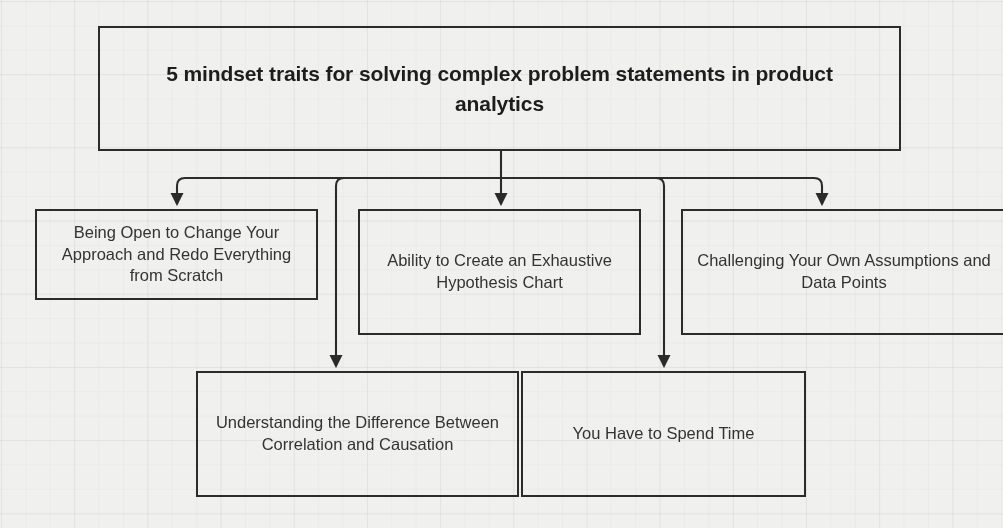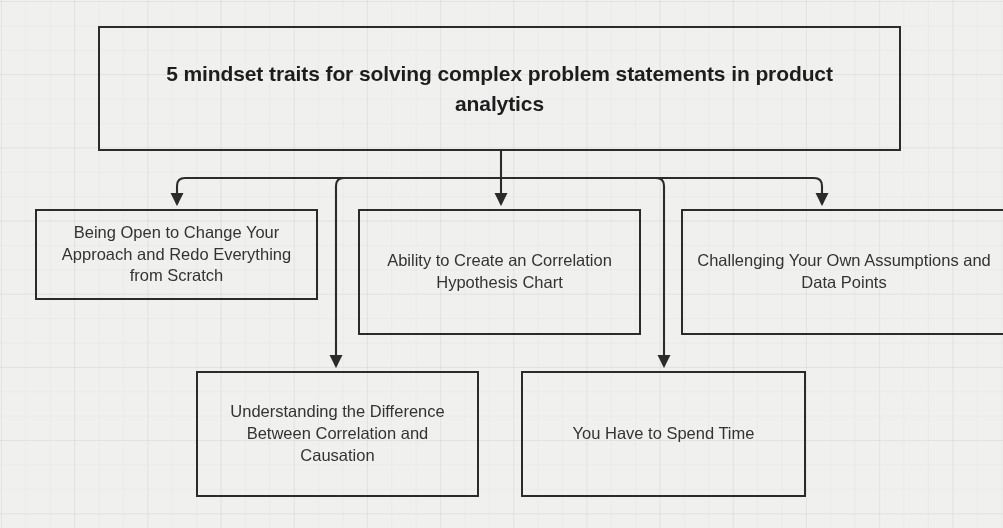--- a/index.html
+++ b/index.html
@@ -91,21 +91,21 @@
   }
   #node-assumptions {
     left: 681px;
     top: 209px;
     width: 326px;
     height: 126px;
   }
   #node-correlation {
     left: 196px;
     top: 371px;
-    width: 283px;
+    width: 323px;
     height: 126px;
   }
   #node-time {
     left: 521px;
     top: 371px;
     width: 285px;
     height: 126px;
   }
 
   .leaf .node-text {
@@ -144,21 +144,21 @@
 
   <div class="node" id="node-root">
     <span class="node-text">5 mindset traits for solving complex problem statements in product analytics</span>
   </div>
 
   <div class="node leaf" id="node-change">
     <span class="node-text">Being Open to Change Your Approach and Redo Everything from Scratch</span>
   </div>
 
   <div class="node leaf" id="node-hypothesis">
-    <span class="node-text">Ability to Create an Correlation Hypothesis Chart</span>
+    <span class="node-text">Ability to Create an Exhaustive Hypothesis Chart</span>
   </div>
 
   <div class="node leaf" id="node-assumptions">
     <span class="node-text">Challenging Your Own Assumptions and Data Points</span>
   </div>
 
   <div class="node leaf" id="node-correlation">
     <span class="node-text">Understanding the Difference Between Correlation and Causation</span>
   </div>
 

